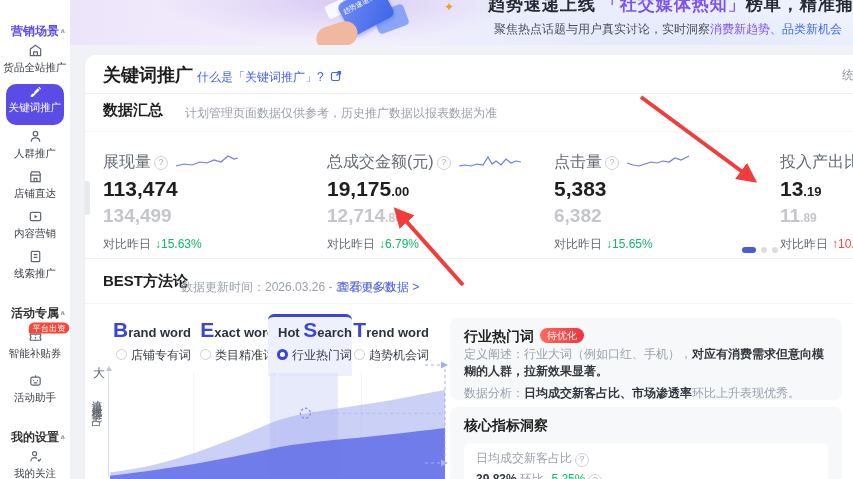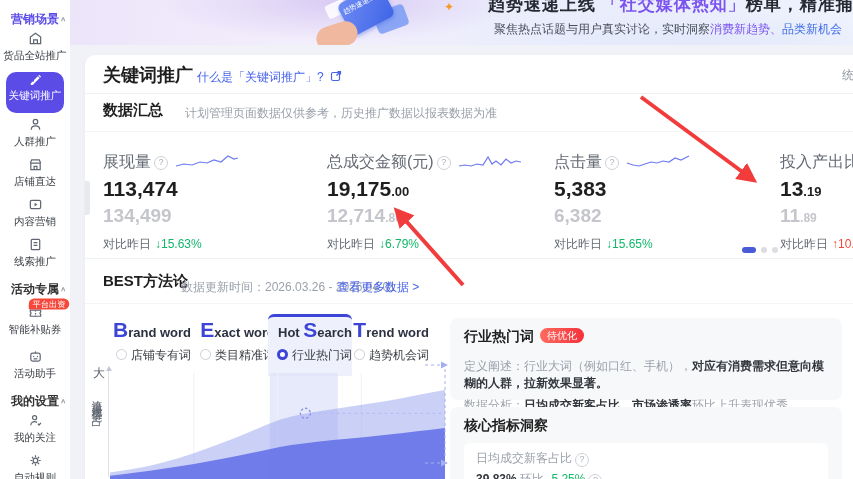--- a/index.html
+++ b/index.html
@@ -1,20 +1,20 @@
 <!DOCTYPE html>
 <html><head>
 <meta charset="utf-8">
 <style>
   html,body{margin:0;padding:0;}
   .stage{position:relative;width:853px;height:479px;overflow:hidden;background:#fff;
          font-family:"Liberation Sans","DejaVu Sans",sans-serif;font-size:12px;color:#333;}
   
   .sb{position:absolute;left:0;top:0;width:70px;height:479px;background:#fff;z-index:6;padding-top:5px;box-sizing:border-box;}
-  .sb-head{position:relative;text-align:center;font-weight:bold;font-size:12px;color:#333;height:20px;line-height:20px;margin-top:4px;font-family:Liberation Serif, serif;}
+  .sb-head{position:relative;text-align:center;font-weight:bold;font-size:12px;color:#333;height:20px;line-height:20px;margin-top:16px;}
   .sb-head.accent{color:#5B4CE8;}
   .sb-head .caret{position:absolute;right:4px;top:0;color:#9aa0ab;font-size:8px;transform:scaleY(.8);}
   .sb-item{position:relative;width:70px;height:38px;text-align:center;cursor:pointer;}
   .sb-item .ic{display:block;height:17px;margin-top:2px;}
   .sb-item .lb{display:block;font-size:11px;color:#3c4046;line-height:15px;white-space:nowrap;transform:scale(.96);}
   .sb-item.sel{height:44px;}
   .sb-item.sel .pill{position:absolute;left:6px;top:1px;width:58px;height:41px;background:#5B4CE8;border-radius:10px;}
   .sb-item.sel .ic,.sb-item.sel .lb{position:relative;}
   .sb-item.sel .lb{color:#fff;}
   .sb-badge{position:absolute;right:-1px;top:-7px;background:#F5483B;color:#fff;font-size:9px;line-height:12px;padding:0 4px;border-radius:7px 7px 7px 2px;z-index:2;white-space:nowrap;transform:scale(.92);}
@@ -80,21 +80,21 @@
   .axis-arrow{position:absolute;left:21px;top:311px;width:0;height:0;border-left:3px solid transparent;border-right:3px solid transparent;border-bottom:5px solid #c3c6d4;}
   .axis-line{position:absolute;left:23px;top:316px;width:1px;height:106px;background:#dddfe8;}
   .axis-label{position:absolute;left:4px;top:336px;writing-mode:vertical-rl;font-size:11px;color:#5d646e;letter-spacing:3px;}
   .flow-wrap{position:absolute;left:25px;top:318px;width:335px;height:106px;}
   .area-lb{position:absolute;width:24px;font-size:10px;line-height:12px;color:#959ee8;text-align:left;}
   .area-lb.shop{color:#7d87e4;}
   
   .icard{position:absolute;left:365px;width:392px;background:#f7f8fa;border-radius:8px;box-sizing:border-box;padding:10px 14px;}
   .icard .t{font-size:14px;font-weight:bold;color:#1f1f1f;display:inline-block;}
   .rbadge{display:inline-block;margin-left:6px;background:linear-gradient(90deg,#ff6a5e,#f5323c);color:#fff;font-size:10px;line-height:15px;padding:0 7px;border-radius:8px;vertical-align:2px;}
-  .iline{margin-top:12px;font-size:12px;line-height:17px;color:#9ba1ab;}
+  .iline{margin-top:0;font-size:12px;line-height:17px;color:#9ba1ab;}
   .iline b{color:#33373d;}
   .inner{margin-top:8px;background:#fff;border-radius:6px;padding:7px 12px;}
   .inner .l1{font-size:12px;color:#9ba1ab;}
   .inner .l2{margin-top:4px;font-size:12px;color:#9ba1ab;}
   .inner .l2 .v{font-weight:bold;color:#33373d;}
   
   .annot{position:absolute;left:0;top:0;z-index:50;pointer-events:none;}
 </style>
 </head>
 <body>

